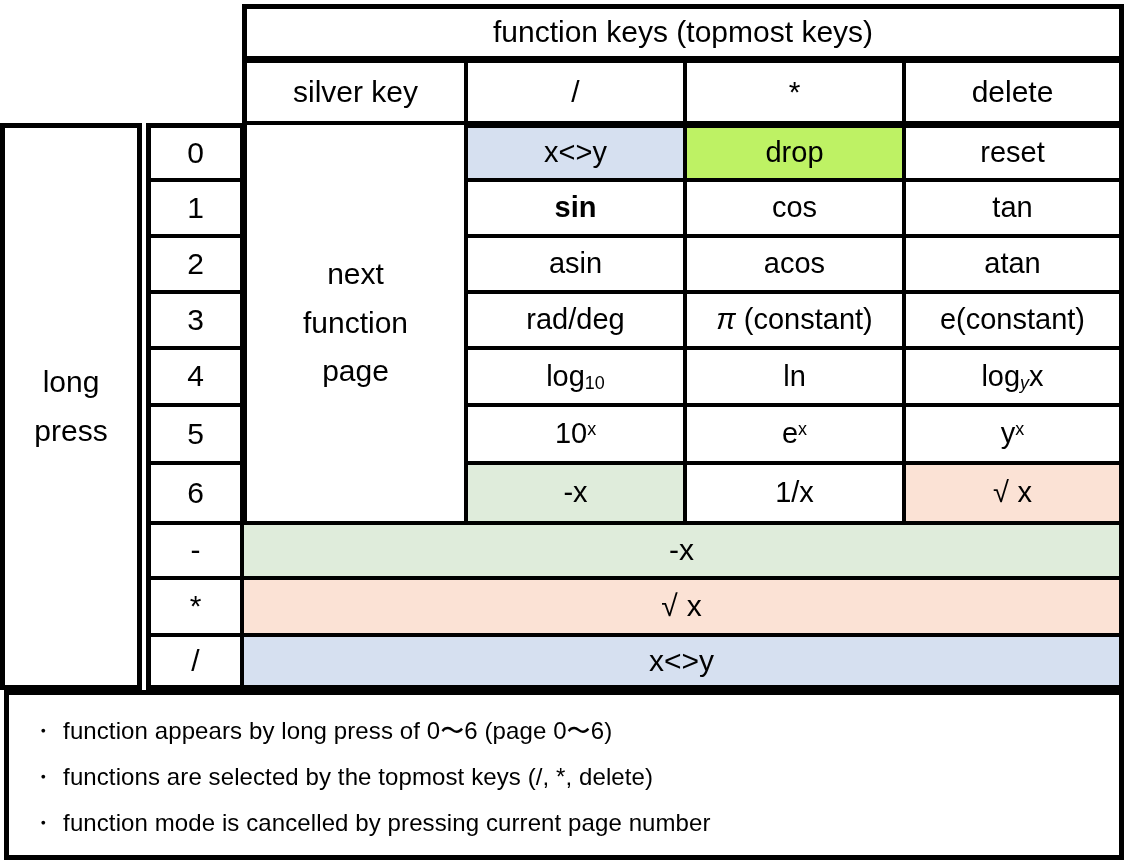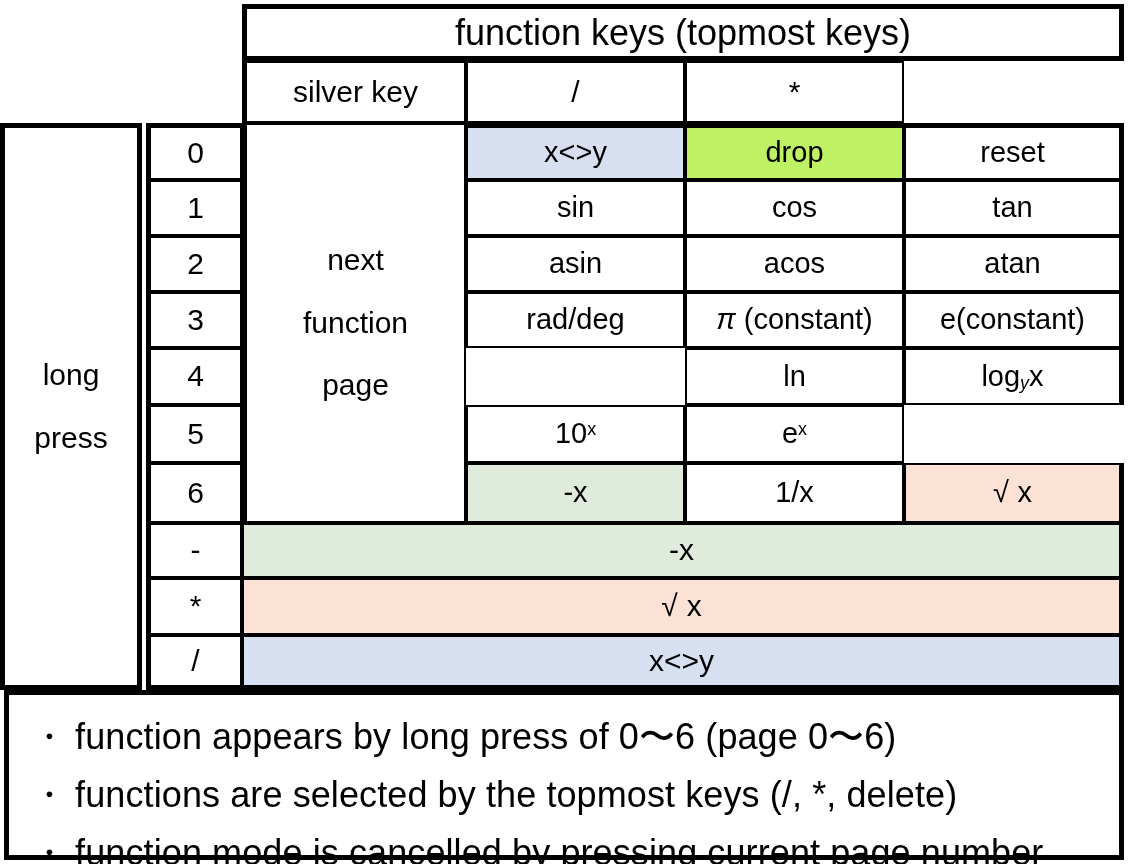--- a/index.html
+++ b/index.html
@@ -34,43 +34,43 @@
     line-height: 1.15;
   }
   .thin  { border: 2px solid #000; }
   .thick { border: 5px solid #000; }
 
   .t-top    { border-top-width: 5px; }
   .t-right  { border-right-width: 5px; }
   .t-bottom { border-bottom-width: 5px; }
   .t-left   { border-left-width: 5px; }
 
-  .fs-head  { font-size: 36px; }
+  .fs-head  { font-size: 30px; }
   .fs-sub   { font-size: 30px; }
   .fs-key   { font-size: 30px; }
   .fs-cell  { font-size: 29px; }
   .fs-big   { font-size: 30px; }
 
   .multiline { flex-direction: column; }
-  .multiline > span { display: block; margin: 14px 0; }
+  .multiline > span { display: block; margin: 7px 0; }
 
   
   #notes {
     position: absolute;
     left: 4px;
     top: 690px;
     width: 1120px;
     height: 170px;
     box-sizing: border-box;
     border: 5px solid #000;
     background: #ffffff;
     padding: 14px 0 0 22px;
   }
   .note {
-    font-size: 36px;
+    font-size: 24px;
     line-height: 1.0;
     margin: 0 0 12px 0;
     padding-top: 10px;
     white-space: nowrap;
     letter-spacing: 0.1px;
   }
   .note .bullet { margin-right: 8px; }
 
   sub { font-size: 0.62em; vertical-align: -0.18em; }
   sup { font-size: 0.62em; vertical-align: 0.46em; }
@@ -91,20 +91,23 @@
   </div>
 
   <div class="cell thin fs-sub" style="left:466px; top:61px; width:219px; height:62px;">
     <span>/</span>
   </div>
 
   <div class="cell thin fs-sub" style="left:685px; top:61px; width:219px; height:62px;">
     <span>*</span>
   </div>
 
+  <div class="cell thin t-right fs-sub" style="left:904px; top:61px; width:220px; height:62px;">
+    <span>delete</span>
+  </div>
 
   <div class="cell thick fs-big multiline" style="left:0; top:123px; width:142px; height:567px;align-items:center;">
     <span>long</span>
     <span>press</span>
   </div>
 
   <div class="cell thin t-left fs-big multiline" style="left:242px; top:123px; width:224px; height:400px;">
     <span>next</span>
     <span>function</span>
     <span>page</span>
@@ -144,21 +147,21 @@
   <div class="cell thin t-top fs-cell" style="left:466px; top:123px; width:219px; height:57px; background:#d6e0f0;">
       <span>x&lt;&gt;y</span>
     </div>
   <div class="cell thin t-top fs-cell" style="left:685px; top:123px; width:219px; height:57px; background:#bef264;">
       <span>drop</span>
     </div>
   <div class="cell thin t-top t-right fs-cell" style="left:904px; top:123px; width:220px; height:57px;">
       <span>reset</span>
     </div>
 
-  <div class="cell thin fs-cell" style="left:466px; top:180px; width:219px; height:56px;">
+  <div class="cell thin fs-cell" style="left:466px; top:180px; width:219px; height:56px;font-weight:bold;">
       <span>sin</span>
     </div>
   <div class="cell thin t-right fs-cell" style="left:904px; top:180px; width:220px; height:56px;">
       <span>tan</span>
     </div>
   <div class="cell thin fs-cell" style="left:685px; top:180px; width:219px; height:56px;">
       <span>cos</span>
     </div>
 
   <div class="cell thin fs-cell" style="left:466px; top:236px; width:219px; height:56px;">
@@ -174,32 +177,38 @@
   <div class="cell thin fs-cell" style="left:685px; top:292px; width:219px; height:56px;">
       <span><span class="ital">π</span> (constant)</span>
     </div>
   <div class="cell thin fs-cell" style="left:466px; top:292px; width:219px; height:56px;">
       <span>rad/deg</span>
     </div>
   <div class="cell thin t-right fs-cell" style="left:904px; top:292px; width:220px; height:56px;">
       <span>e(constant)</span>
     </div>
 
+  <div class="cell thin fs-cell" style="left:466px; top:348px; width:219px; height:57px;">
+      <span>log<sub>10</sub></span>
+    </div>
   <div class="cell thin fs-cell" style="left:685px; top:348px; width:219px; height:57px;">
       <span>ln</span>
     </div>
   <div class="cell thin t-right fs-cell" style="left:904px; top:348px; width:220px; height:57px;">
       <span>log<sub class="ital">y</sub>x</span>
     </div>
 
   <div class="cell thin fs-cell" style="left:466px; top:405px; width:219px; height:58px;">
       <span>10<sup>x</sup></span>
     </div>
   <div class="cell thin fs-cell" style="left:685px; top:405px; width:219px; height:58px;">
       <span>e<sup>x</sup></span>
+    </div>
+  <div class="cell thin t-right fs-cell" style="left:904px; top:405px; width:220px; height:58px;">
+      <span>y<sup>x</sup></span>
     </div>
 
   <div class="cell thin fs-cell" style="left:466px; top:463px; width:219px; height:60px; background:#dfecdb;">
       <span>-x</span>
     </div>
   <div class="cell thin fs-cell" style="left:685px; top:463px; width:219px; height:60px;">
       <span>1/x</span>
     </div>
   <div class="cell thin t-right fs-cell" style="left:904px; top:463px; width:220px; height:60px; background:#fbe2d5;">
       <span><span class="radical">√</span> x</span>

